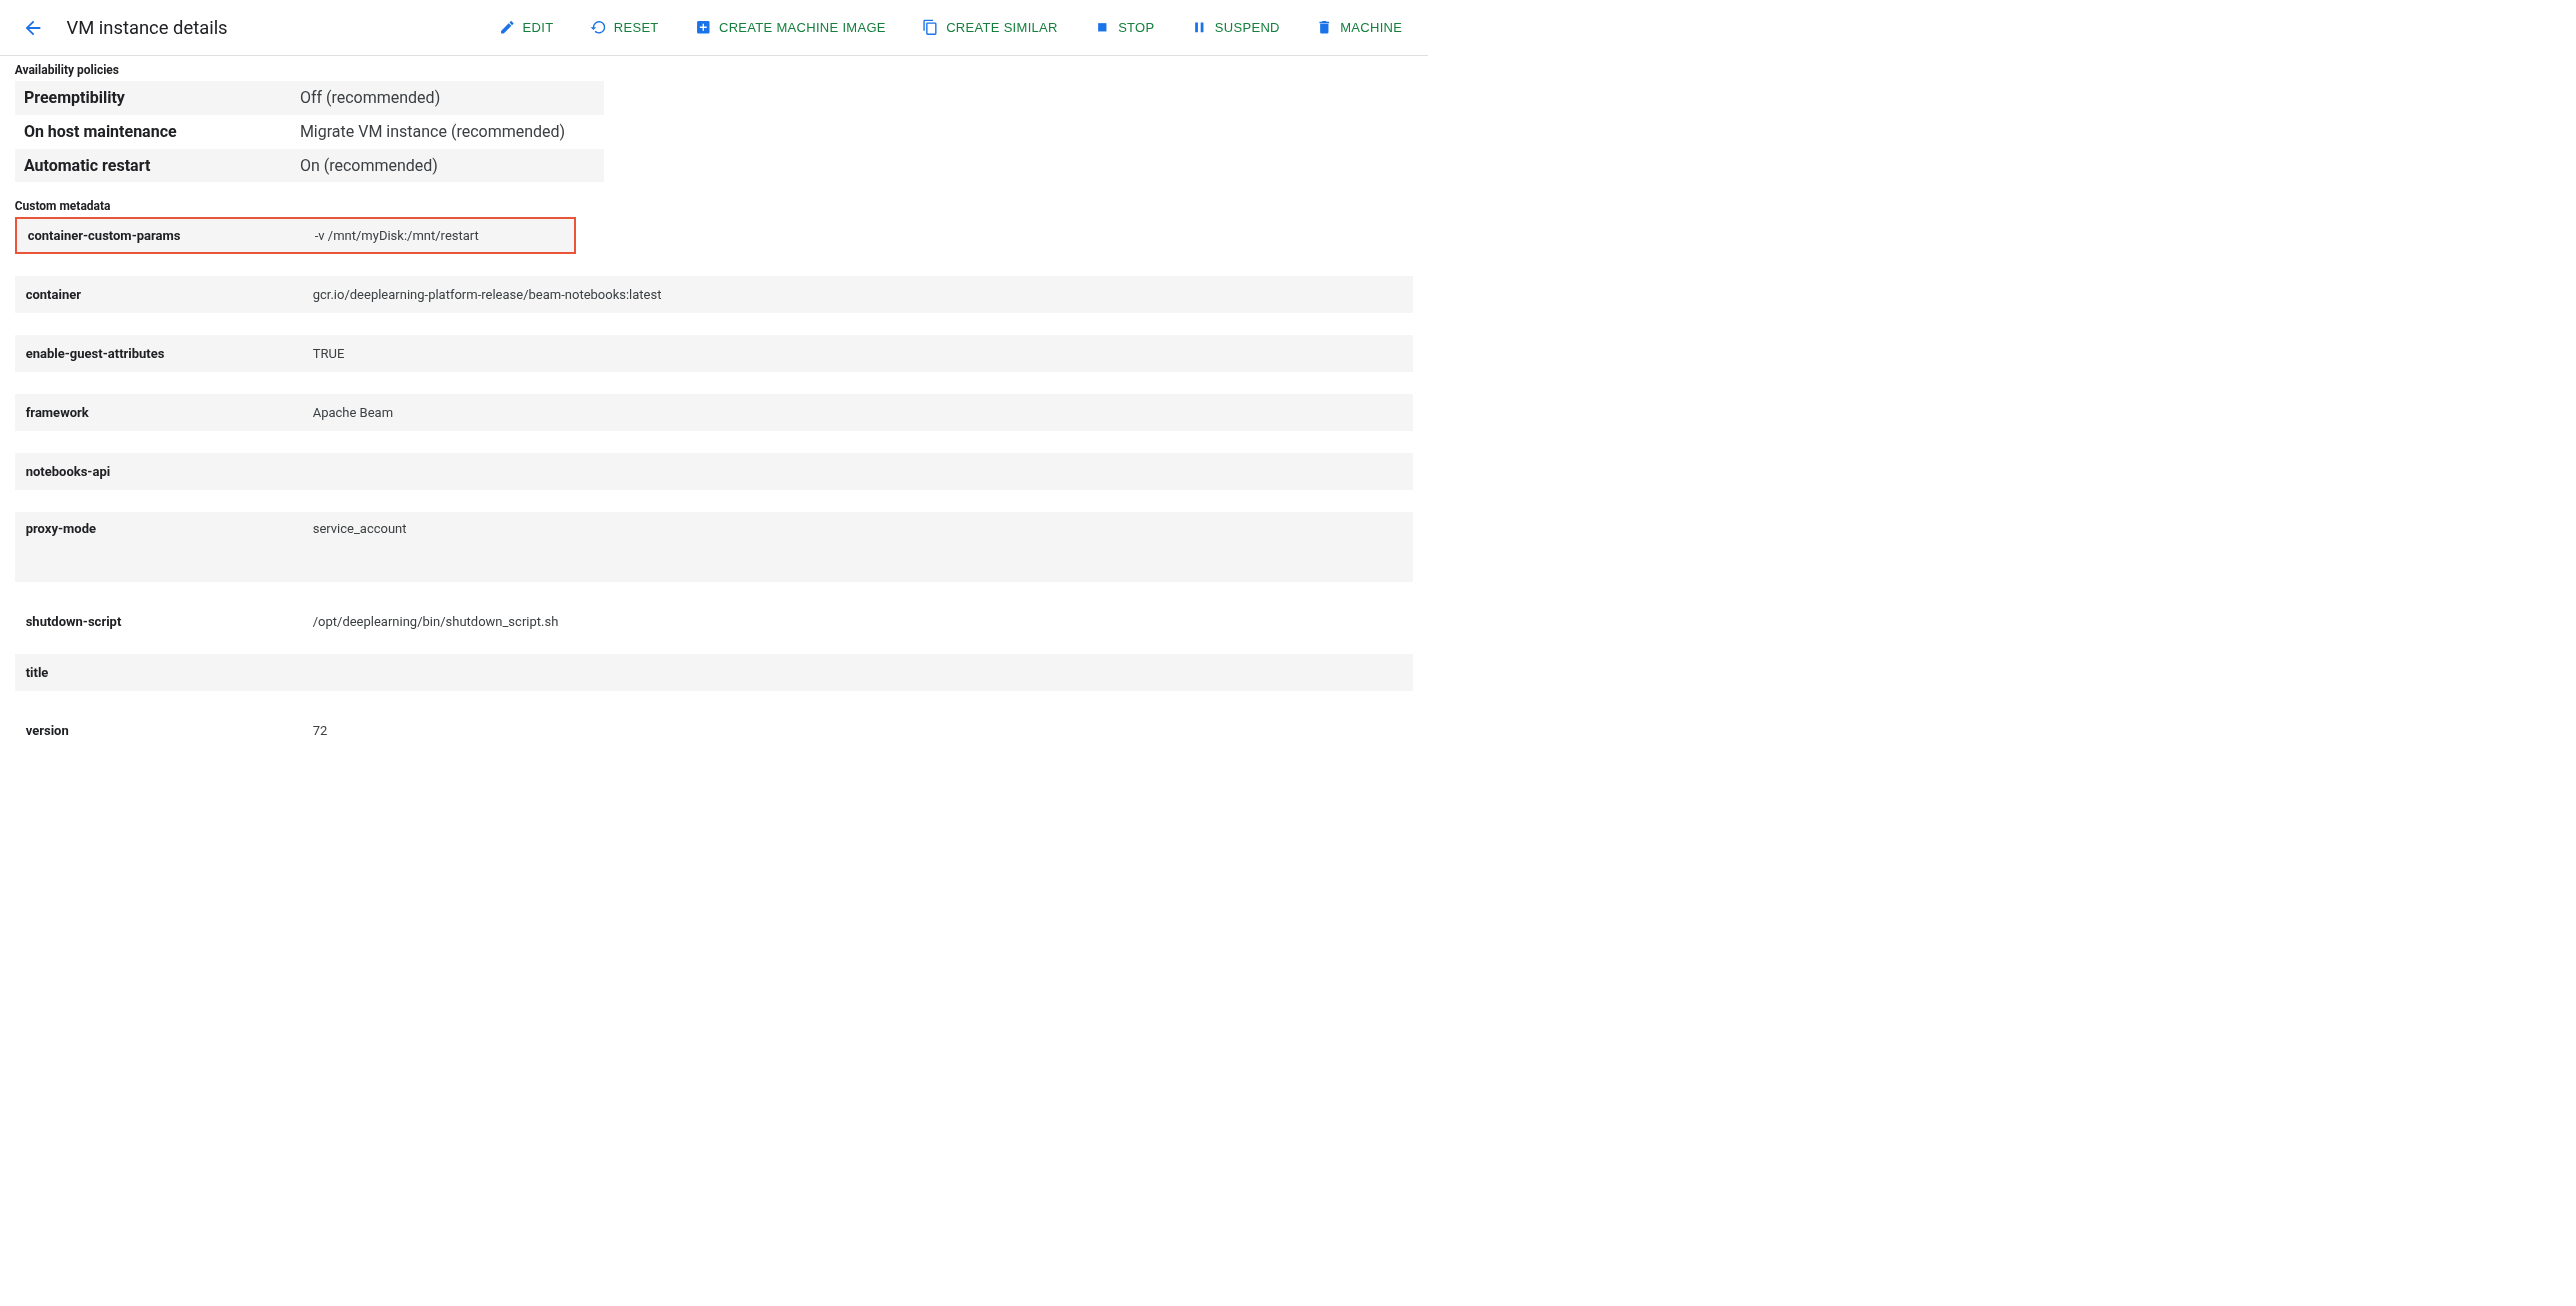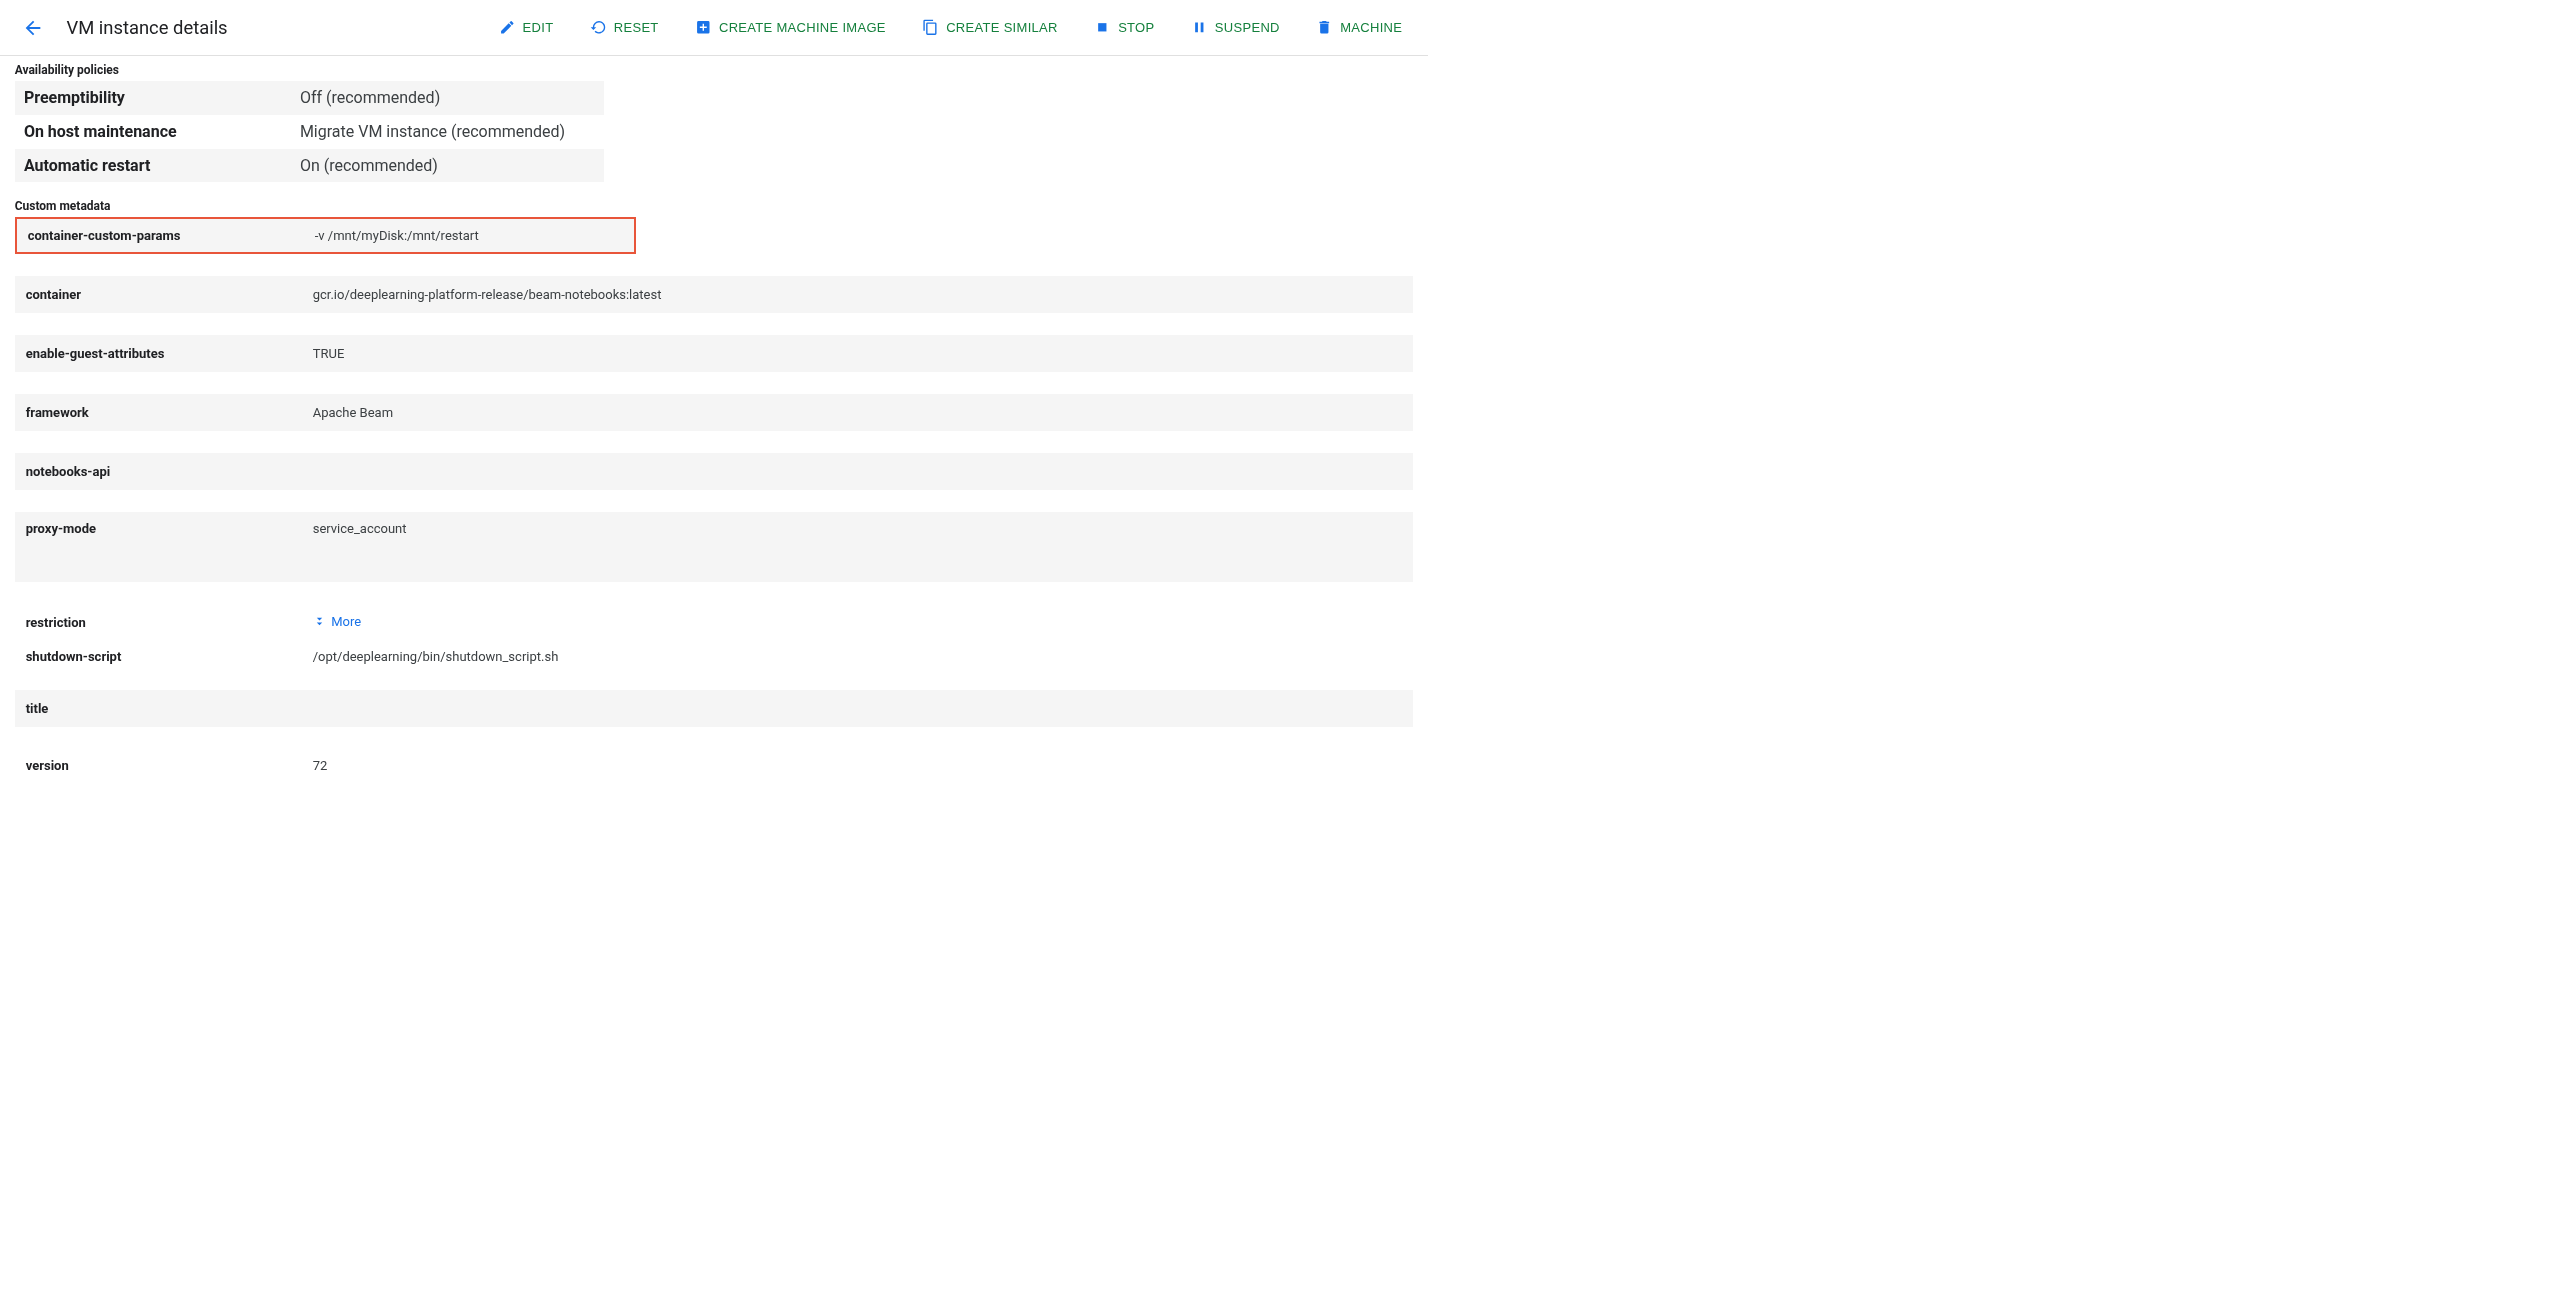--- a/index.html
+++ b/index.html
@@ -84,21 +84,21 @@
   .meta-row {
     display: flex;
     background: #f5f5f5;
     margin-bottom: 22px;
     min-height: 37px;
     align-items: center;
   }
   .meta-row.highlighted {
     border: 2.8px solid #e8553a;
     background: #f5f5f5;
-    width: 621px;
+    width: 561px;
     margin-bottom: 22px;
   }
   .meta-row.no-bg { background: #fff; margin-bottom: 0; min-height: 33px; }
   .meta-key {
     font-size: 13px;
     font-weight: 700;
     color: #202124;
     width: 287px;
     padding: 9.2px 11px;
     flex-shrink: 0;
@@ -221,31 +221,20 @@
 
     <div class="meta-row">
       <div class="meta-key">notebooks-api</div>
     </div>
 
     <div class="meta-row tall">
       <div class="meta-key">proxy-mode</div>
       <div class="meta-val">service_account</div>
     </div>
 
-    <div class="meta-row no-bg">
-      <div class="meta-key">restriction</div>
-      <div class="meta-val">
-        <span class="more-link">
-          <svg width="13" height="13" viewBox="0 0 24 24">
-              <path d="M7 5l5 5 5-5H7zm0 9l5 5 5-5H7z"></path>
-            </svg>
-          <span>More</span>
-        </span>
-      </div>
-    </div>
 
     <div class="meta-row no-bg">
       <div class="meta-key">shutdown-script</div>
       <div class="meta-val">/opt/deeplearning/bin/shutdown_script.sh</div>
     </div>
 
     <div class="meta-row" style="margin-top:16.6px;">
       <div class="meta-key">title</div>
     </div>
 

